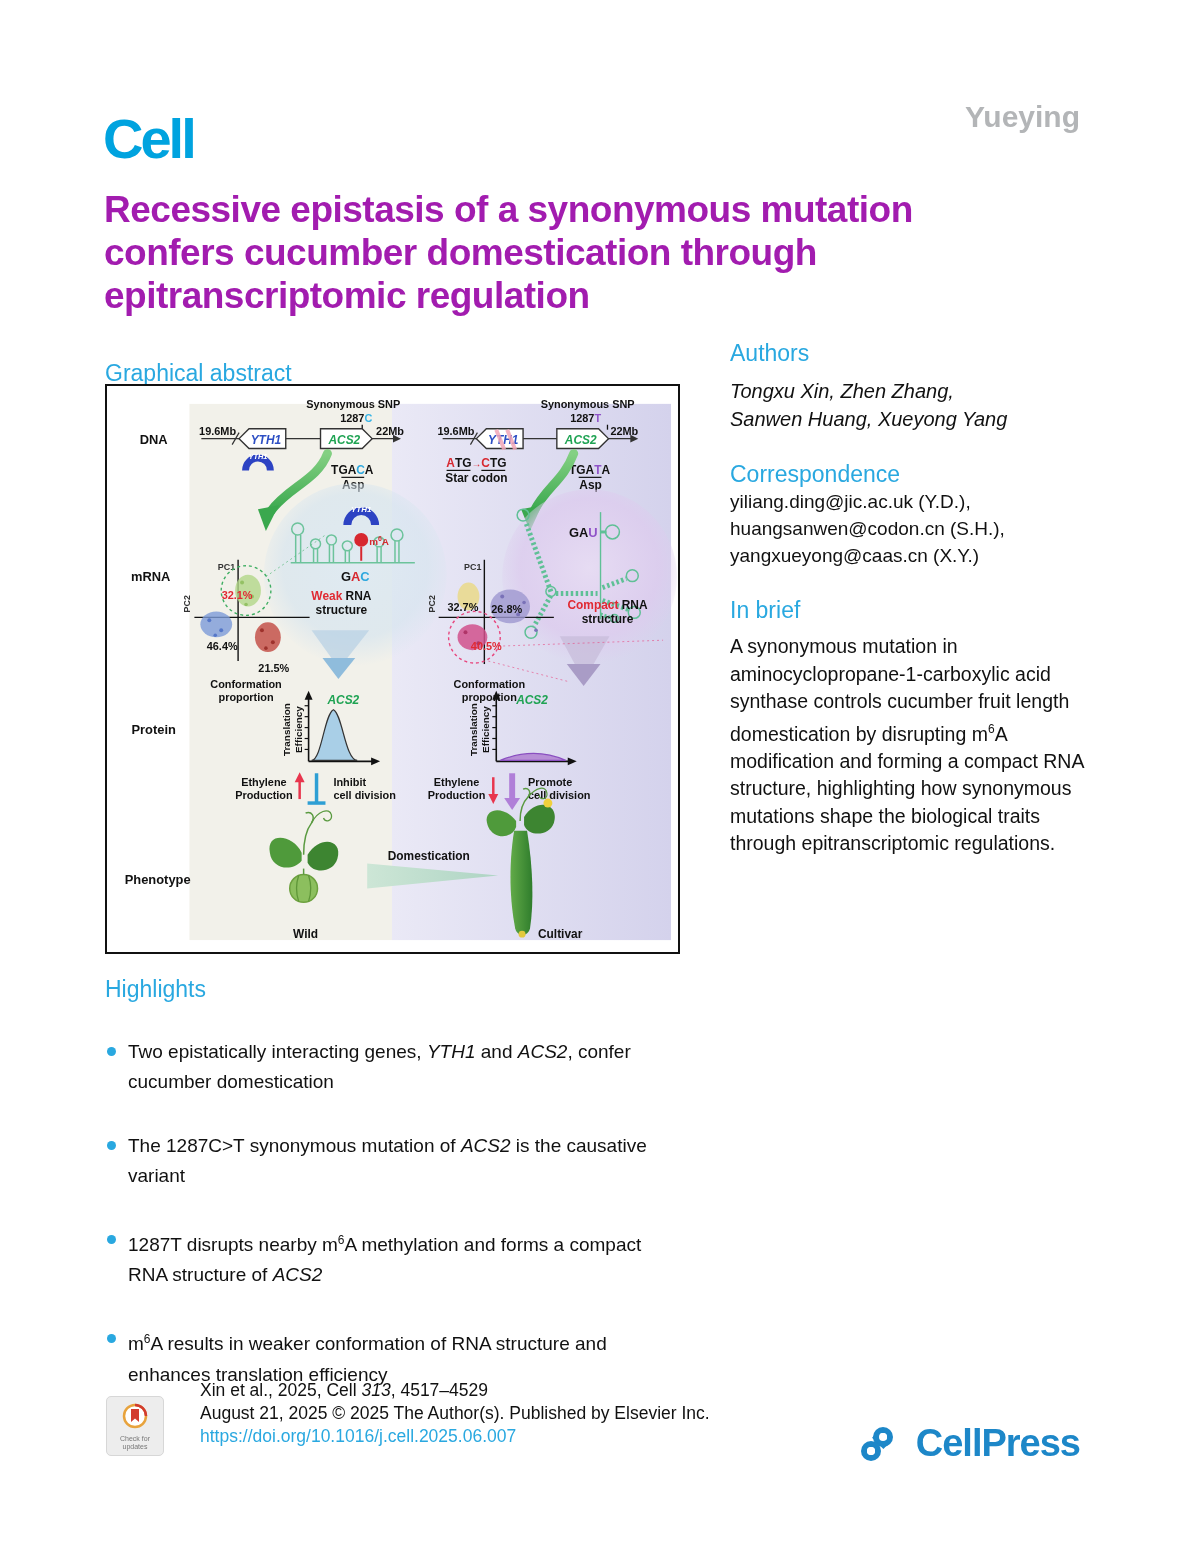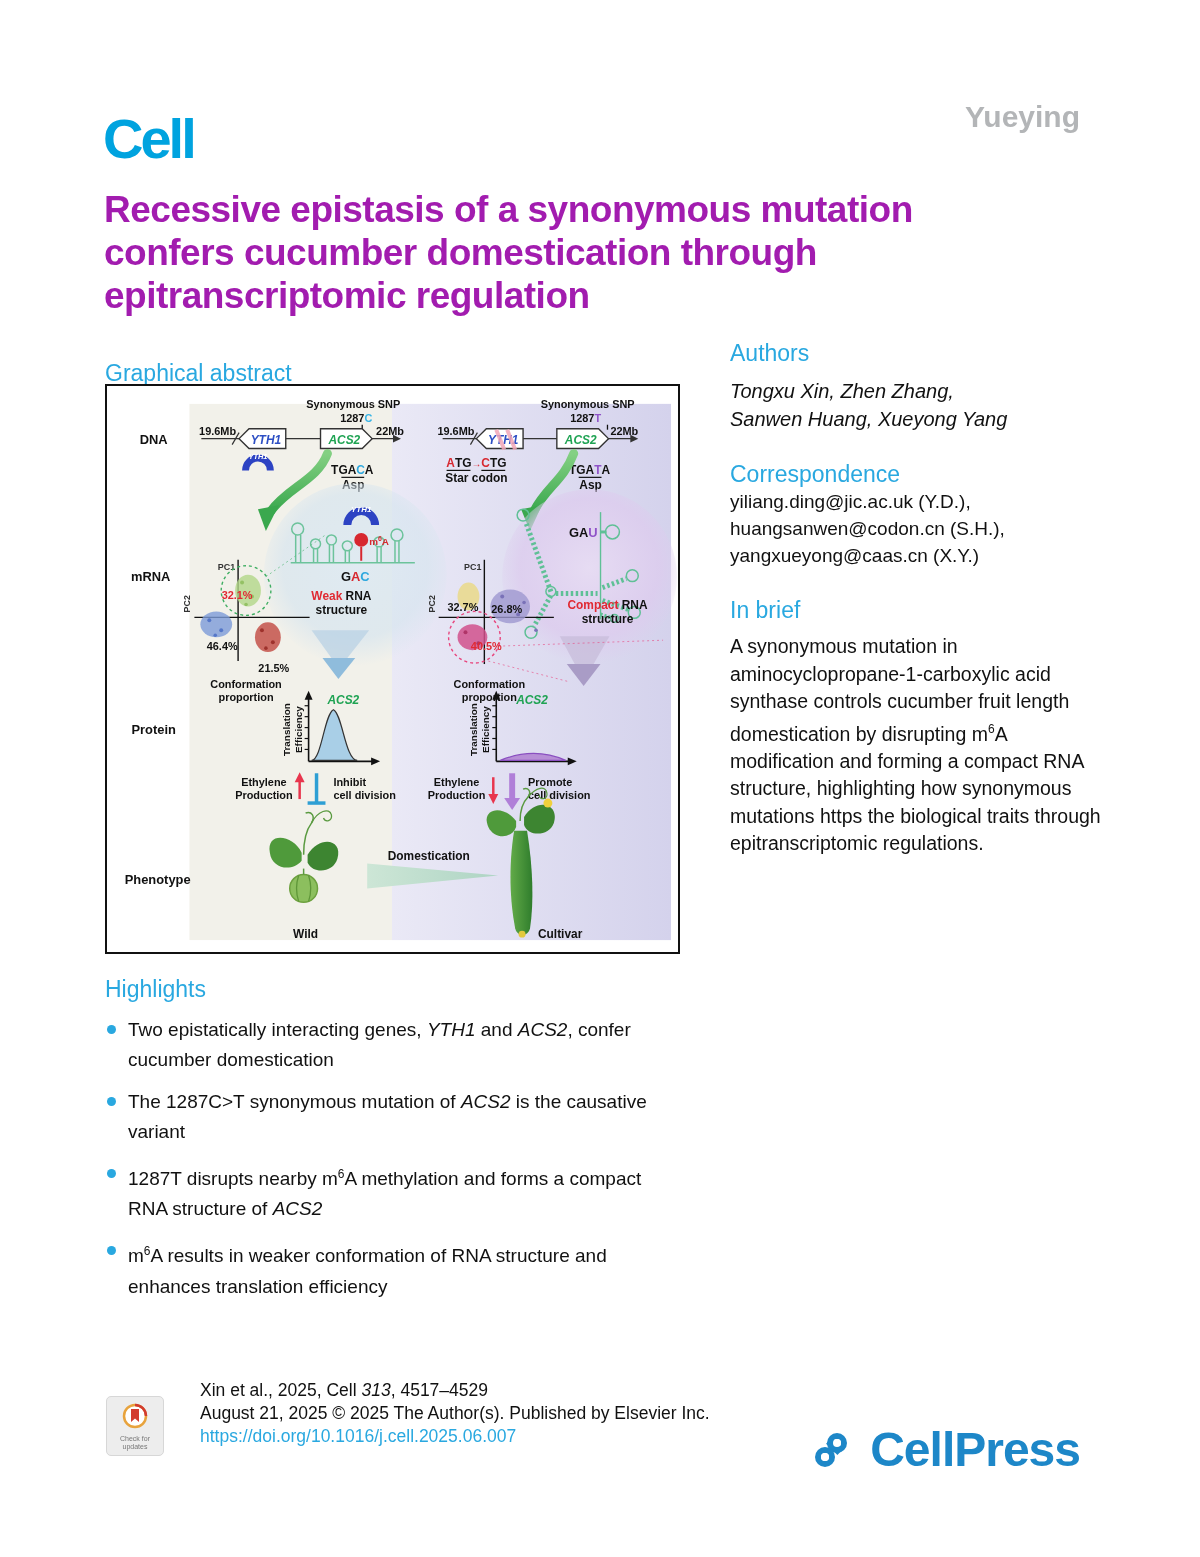--- a/index.html
+++ b/index.html
@@ -21,35 +21,35 @@
   .figure-box svg { display:block; width:100%; height:100%; }
 
   .right-col { position:absolute; left:730px; top:340px; width:378px; }
   .right-col .block { margin-bottom:28px; }
   .names { margin-top:10px; font-size:20px; line-height:28px; color:#111;font-style:italic; }
   .emails { font-size:19px; line-height:27px; color:#111; }
   .inbrief-text { margin-top:9px; font-size:19.5px; line-height:27.5px; color:#111; }
   .inbrief-text sup, .hl-text sup { font-size:12px; }
 
   .highlights { position:absolute; left:105px; top:976px; width:585px; }
-  .hl-item { display:flex; margin-top:12px; }
+  .hl-item { display:flex; margin-top:34px; }
   .hl-item:first-of-type { margin-top:12px; }
   .hl-dot { width:9px; height:9px; border-radius:50%; background:#29a8e0; margin:10px 12px 0 2px; flex:0 0 9px; }
   .hl-text { font-size:19px; line-height:30px; color:#111; width:535px; }
   .ital { font-style:italic; }
 
   .badge { position:absolute; left:106px; top:1396px; width:58px; height:60px; background:#ededed;
            border:1px solid #d7d7d7; border-radius:5px; text-align:center; cursor:pointer; }
   .badge-text { font-size:7px; color:#777; line-height:8px; }
 
   .cite { position:absolute; left:200px; top:1379px; font-size:17.5px; line-height:23px; color:#111; }
   .doi { color:#29a8e0; text-decoration:none; }
 
   .cellpress { position:absolute; right:120px; top:1422px; display:flex; align-items:center; }
-  .cellpress-text { font-size:48px; font-weight:bold; color:#1d87c8; letter-spacing:-1px; margin-left:18px; }
+  .cellpress-text { font-size:38px; font-weight:bold; color:#1d87c8; letter-spacing:-1px; margin-left:18px; }
 
   text { font-family:"Liberation Sans", sans-serif; }
 </style>
 </head>
 <body>
 
 <div class="page">
 
   <div class="cell-logo">Cell</div>
   <div class="article-tag">Yueying</div>
@@ -352,21 +352,21 @@
     <div class="block">
       <div class="sec-head">Correspondence</div>
       <div class="emails">
         <div>yiliang.ding@jic.ac.uk (Y.D.),</div>
         <div>huangsanwen@codon.cn (S.H.),</div>
         <div>yangxueyong@caas.cn (X.Y.)</div>
       </div>
     </div>
     <div class="block">
       <div class="sec-head">In brief</div>
-      <p class="inbrief-text"><span>A synonymous mutation in aminocyclopropane-1-carboxylic acid synthase controls cucumber fruit length domestication by disrupting m</span><sup>6</sup><span>A modification and forming a compact RNA structure, highlighting how synonymous mutations https the biological traits through epitranscriptomic regulations.</span></p>
+      <p class="inbrief-text"><span>A synonymous mutation in aminocyclopropane-1-carboxylic acid synthase controls cucumber fruit length domestication by disrupting m</span><sup>6</sup><span>A modification and forming a compact RNA structure, highlighting how synonymous mutations shape the biological traits through epitranscriptomic regulations.</span></p>
     </div>
   </div>
 
   <div class="highlights">
     <div class="sec-head">Highlights</div>
 
     <div class="hl-item">
       <span class="hl-dot"></span>
       <div class="hl-text"><span>Two epistatically interacting genes, </span><span class="ital">YTH1</span><span> and </span><span class="ital">ACS2</span><span>, confer cucumber domestication</span></div>
     </div>

